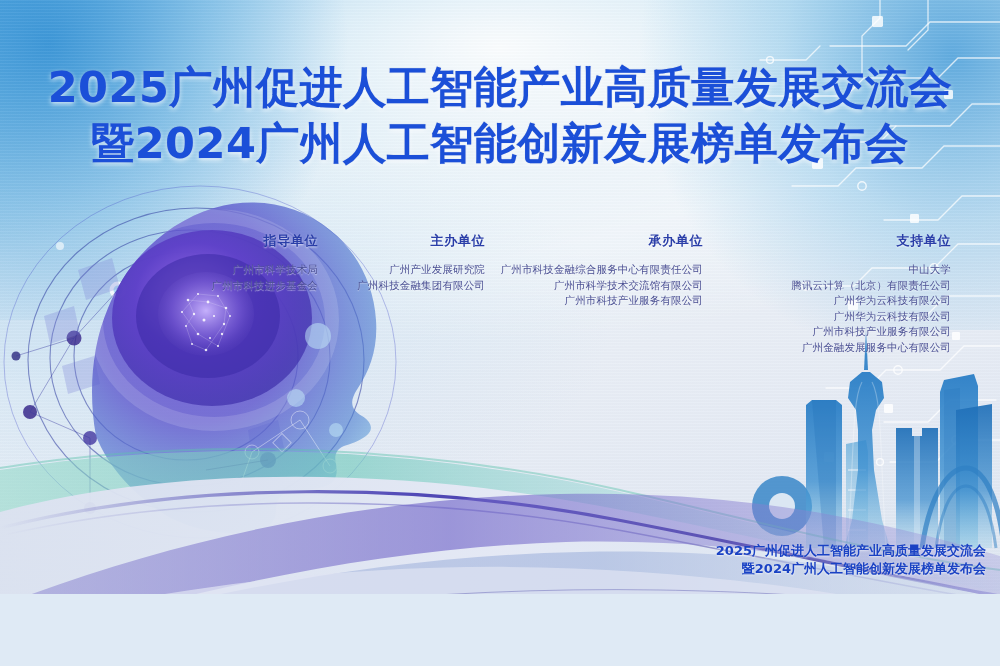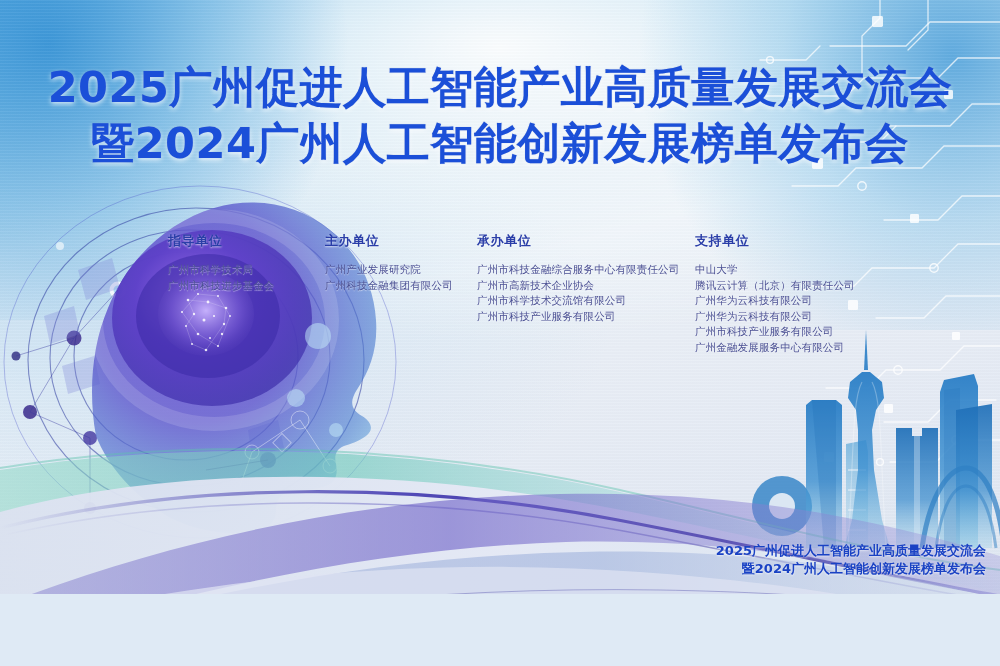--- a/index.html
+++ b/index.html
@@ -62,28 +62,28 @@
     letter-spacing:.5px;
     line-height:1.18;
     text-shadow:0 2px 5px rgba(255,255,255,.75), 0 0 1px rgba(20,60,170,.5);
     white-space:nowrap;
   }
   #title-line-1 { font-size:43px; }
   #title-line-2 { font-size:43px; margin-top:5px; }
 
   
   #orgs {
-    position:absolute; left:168px; top:232px; width:700px;
-    display:flex; align-items:flex-start; z-index:12;
+    position:absolute; left:176px; top:232px; width:700px;
+    display:flex; align-items:flex-start; z-index:12;text-align:right;
   }
   .org-col { flex:0 0 auto; }
   .org-col.c0 { width:142px; }
   .org-col.c1 { width:152px;margin-left:15px; }
   .org-col.c2 { width:218px; }
-  .org-col.c3 { width:200px; }
+  .org-col.c3 { width:200px;margin-left:48px; }
   .org-title {
     font-family:"DejaVu Sans","Liberation Sans",sans-serif;
     font-size:13px; font-weight:bold;
     color:#2a3ea8;
     margin-bottom:12px;
     letter-spacing:.6px;
     text-shadow:0 1px 2px rgba(255,255,255,.7);
   }
   .org-list { list-style:none; }
   .org-item {
@@ -419,21 +419,20 @@
       <ul class="org-list">
         <li class="org-item">广州产业发展研究院</li>
         <li class="org-item">广州科技金融集团有限公司</li>
       </ul>
     </div>
 
     <div class="org-col c2">
       <div class="org-title">承办单位</div>
       <ul class="org-list">
         <li class="org-item">广州市科技金融综合服务中心有限责任公司</li>
-        <li class="org-item">广州市高新技术企业协会</li>
         <li class="org-item">广州市科学技术交流馆有限公司</li>
         <li class="org-item">广州市科技产业服务有限公司</li>
       </ul>
     </div>
 
     <div class="org-col c3">
       <div class="org-title">支持单位</div>
       <ul class="org-list">
         <li class="org-item">中山大学</li>
         <li class="org-item">腾讯云计算（北京）有限责任公司</li>

